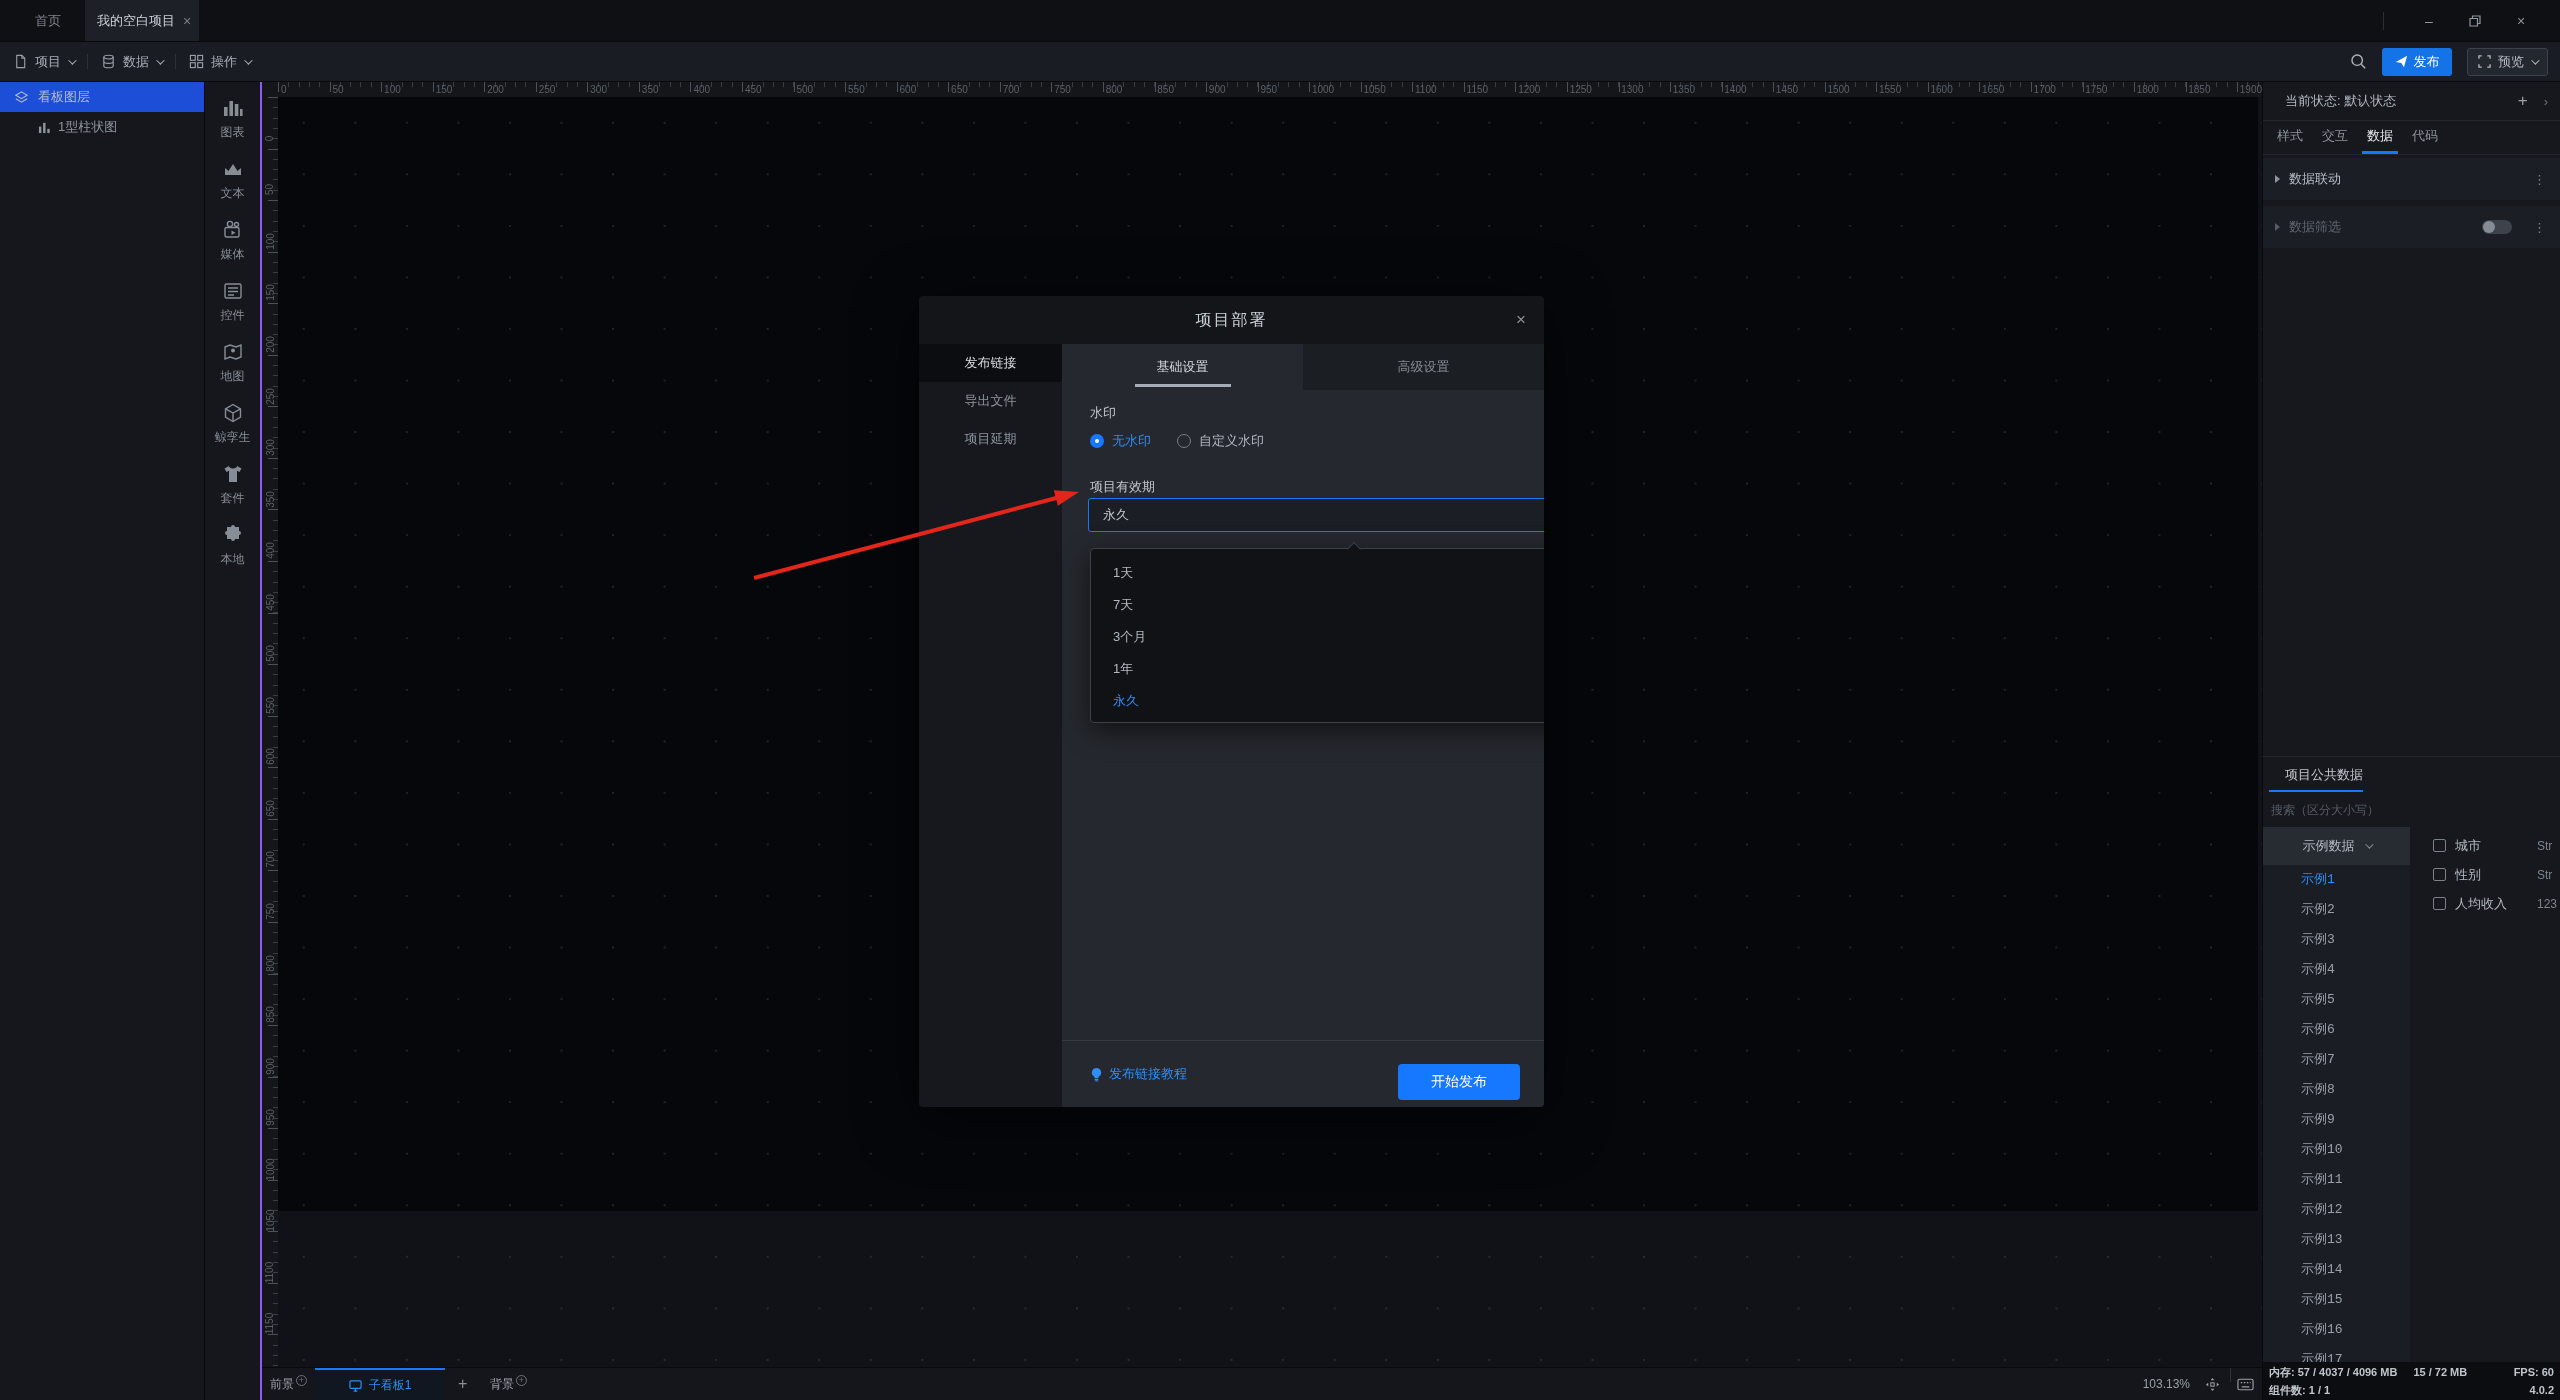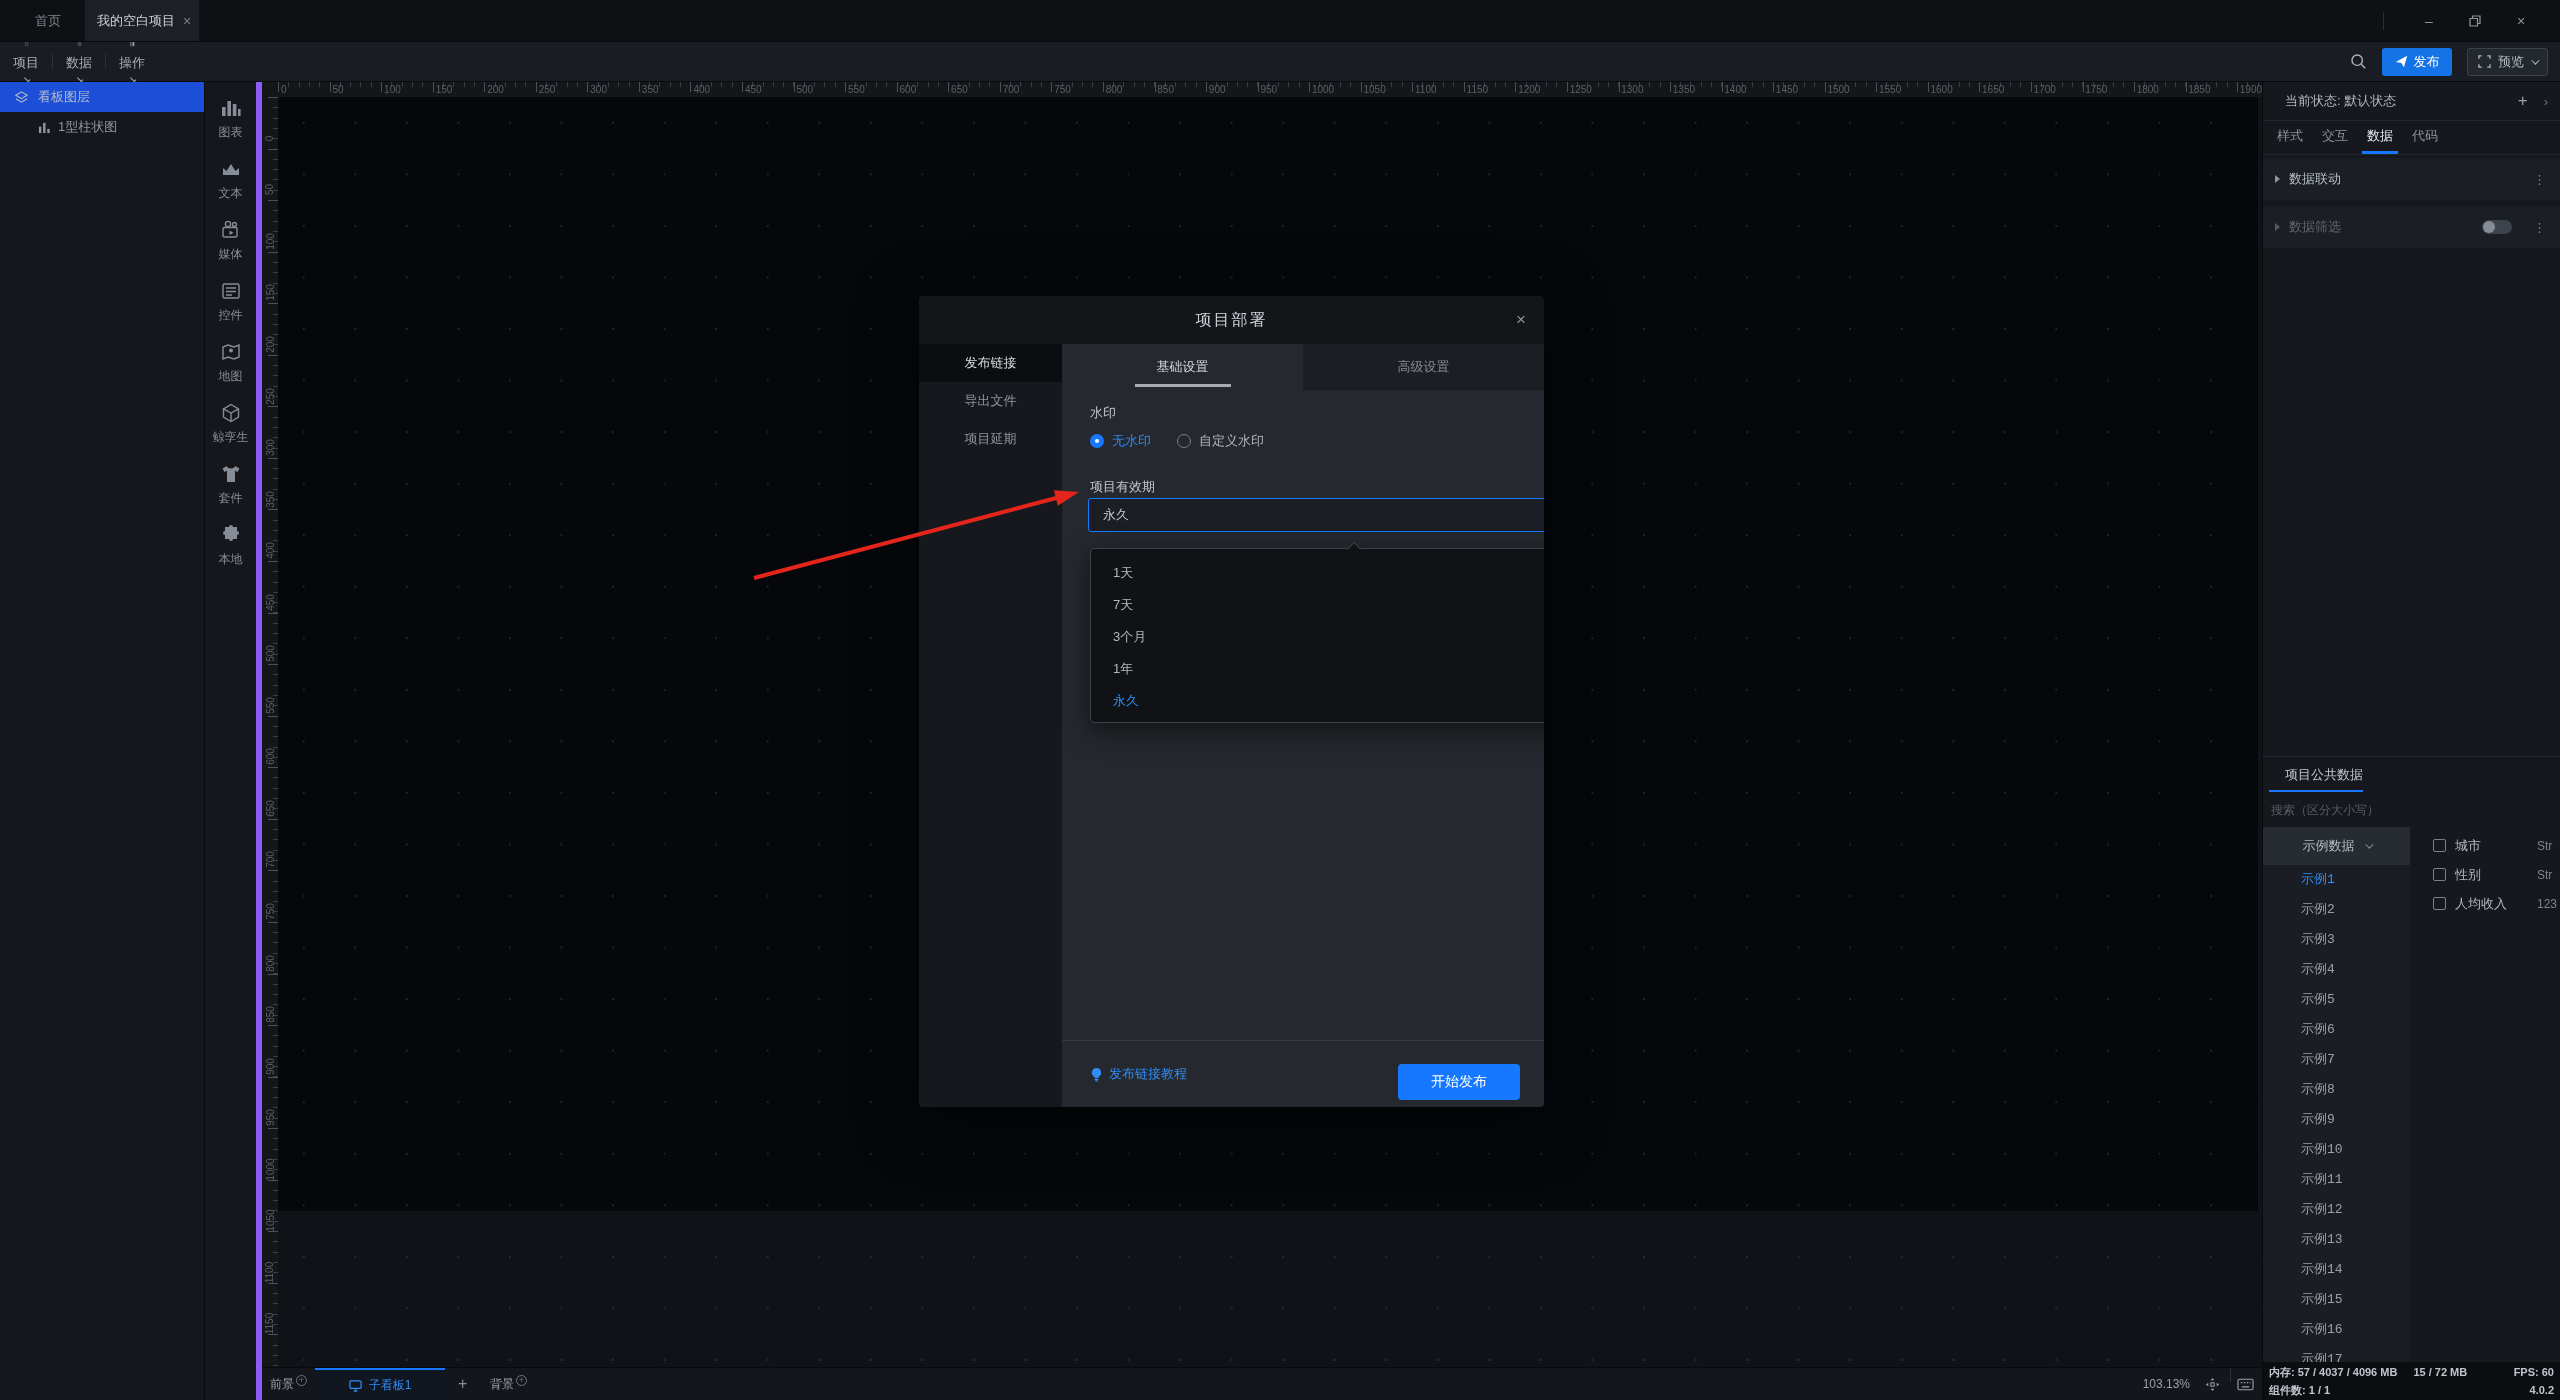--- a/index.html
+++ b/index.html
@@ -17,36 +17,36 @@
   .tab-home { left:15px; top:0; width:66px; height:41px; line-height:41px; text-align:center; color:#7e848d; font-size:13px; }
   .tab-doc { left:85px; top:0; width:114px; height:41px; background:#1d2127; display:flex; align-items:center; gap:8px; padding:0 9px 0 12px; }
   .tab-doc .lbl { flex:1; color:#ccd1d8; font-size:13px; white-space:nowrap; }
   .tab-doc .x { color:#7b8089; font-size:14px; }
   .win-controls { right:0; top:0; height:41px; display:flex; align-items:center; padding-right:16px; }
   .win-div { width:1px; height:18px; background:#2a2e35; margin-right:22px; }
   .wc { width:46px; text-align:center; color:#8f959d; font-size:14px; display:flex; align-items:center; justify-content:center; }
 
   
   .menubar { left:0; top:41px; width:2560px; height:41px; background:#191c22; border-top:1px solid #07090c; border-bottom:1px solid #07090c; display:flex; align-items:center; }
-  .menu-item { display:flex; align-items:center; gap:7px; padding:0 13px; height:100%; color:#a9afb8; font-size:13px;flex-direction:column; }
+  .menu-item { display:flex; align-items:center; gap:7px; padding:0 13px; height:100%; color:#a9afb8; font-size:13px; }
   .menu-div { width:1px; height:15px; background:#2c3138; }
   .chev { width:6px; height:6px; border-right:1.4px solid currentColor; border-bottom:1.4px solid currentColor; display:inline-block; }
   .chev.down { transform:rotate(45deg) translateY(-2px); }
   .chev.up { transform:rotate(-135deg) translateY(-2px); }
   .menubar-right { margin-left:auto; display:flex; align-items:center; gap:15px; padding-right:12px; }
   .btn-publish { width:70px; height:28px; background:#1573e8; border-radius:3px; color:#fff; font-size:13px; display:flex; align-items:center; justify-content:center; gap:6px; }
   .btn-preview { height:28px; border:1px solid #3c424a; background:#23272e; border-radius:3px; color:#b4bac2; font-size:13px; display:flex; align-items:center; gap:7px; padding:0 10px; }
 
   
   .layers { left:0; top:82px; width:205px; height:1318px; background:#15171c; border-right:1px solid #07090c; }
   .layers-header { height:30px; background:#1d4ed8; display:flex; align-items:center; gap:9px; padding-left:14px; color:#b7bdc5; font-size:13px; }
   .layer-item { height:30px; display:flex; align-items:center; gap:7px; padding-left:38px; color:#8f959e; font-size:13px; }
 
   
-  .toolbox { left:205px; top:82px; width:57px; height:1318px; background:#15171c; border-right:6px solid #8b5cf6; display:flex; flex-direction:column; align-items:center; padding-top:6px; }
+  .toolbox { left:205px; top:82px; width:57px; height:1318px; background:#15171c; border-right:2px solid #8b5cf6; display:flex; flex-direction:column; align-items:center; padding-top:6px; }
   .tb-item { width:100%; height:61px; display:flex; flex-direction:column; align-items:center; justify-content:center; gap:5px; color:#878d96; }
   .tb-item span { font-size:12px; white-space:nowrap; }
 
   
   .hruler { left:262px; top:82px; width:2000px; height:15px; background:#14161a; overflow:hidden; }
   .hticks-minor { position:absolute; left:16px; top:0; right:0; height:5px; background:repeating-linear-gradient(90deg,#383e46 0 1px,transparent 1px 10.31px); }
   .hticks-major { position:absolute; left:16px; top:0; right:0; height:10px; background:repeating-linear-gradient(90deg,#4a515a 0 1px,transparent 1px 51.56px); }
   .hlabels { position:absolute; left:16px; top:0; right:0; bottom:0; display:flex; }
   .hlabels span { flex:0 0 51.56px; font-size:10px; color:#5a6067; padding-left:3px; line-height:16px; }
   .vruler { left:262px; top:97px; width:16px; height:1270px; background:#14161a; overflow:hidden; }

